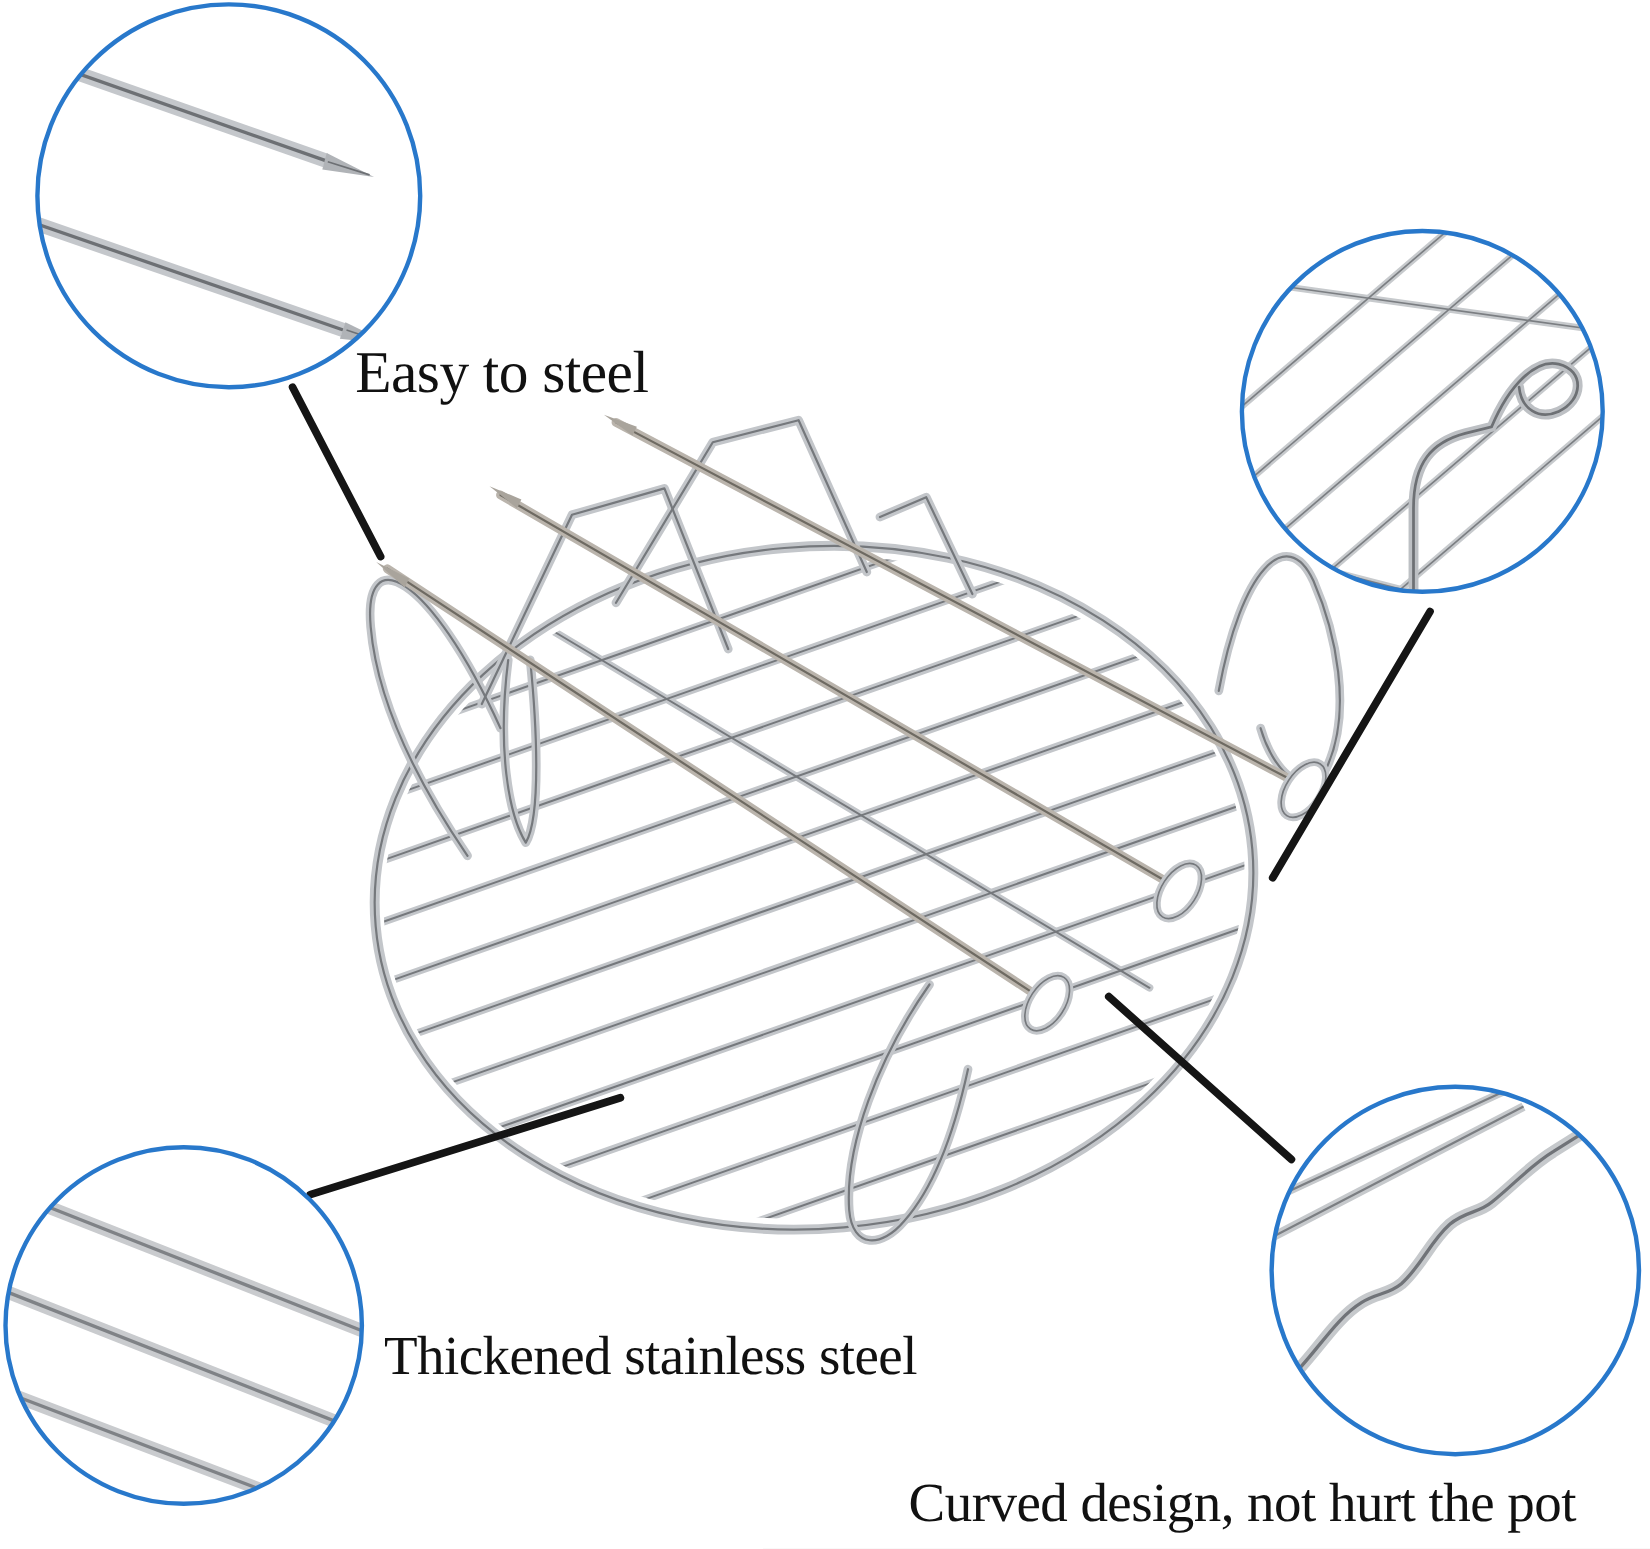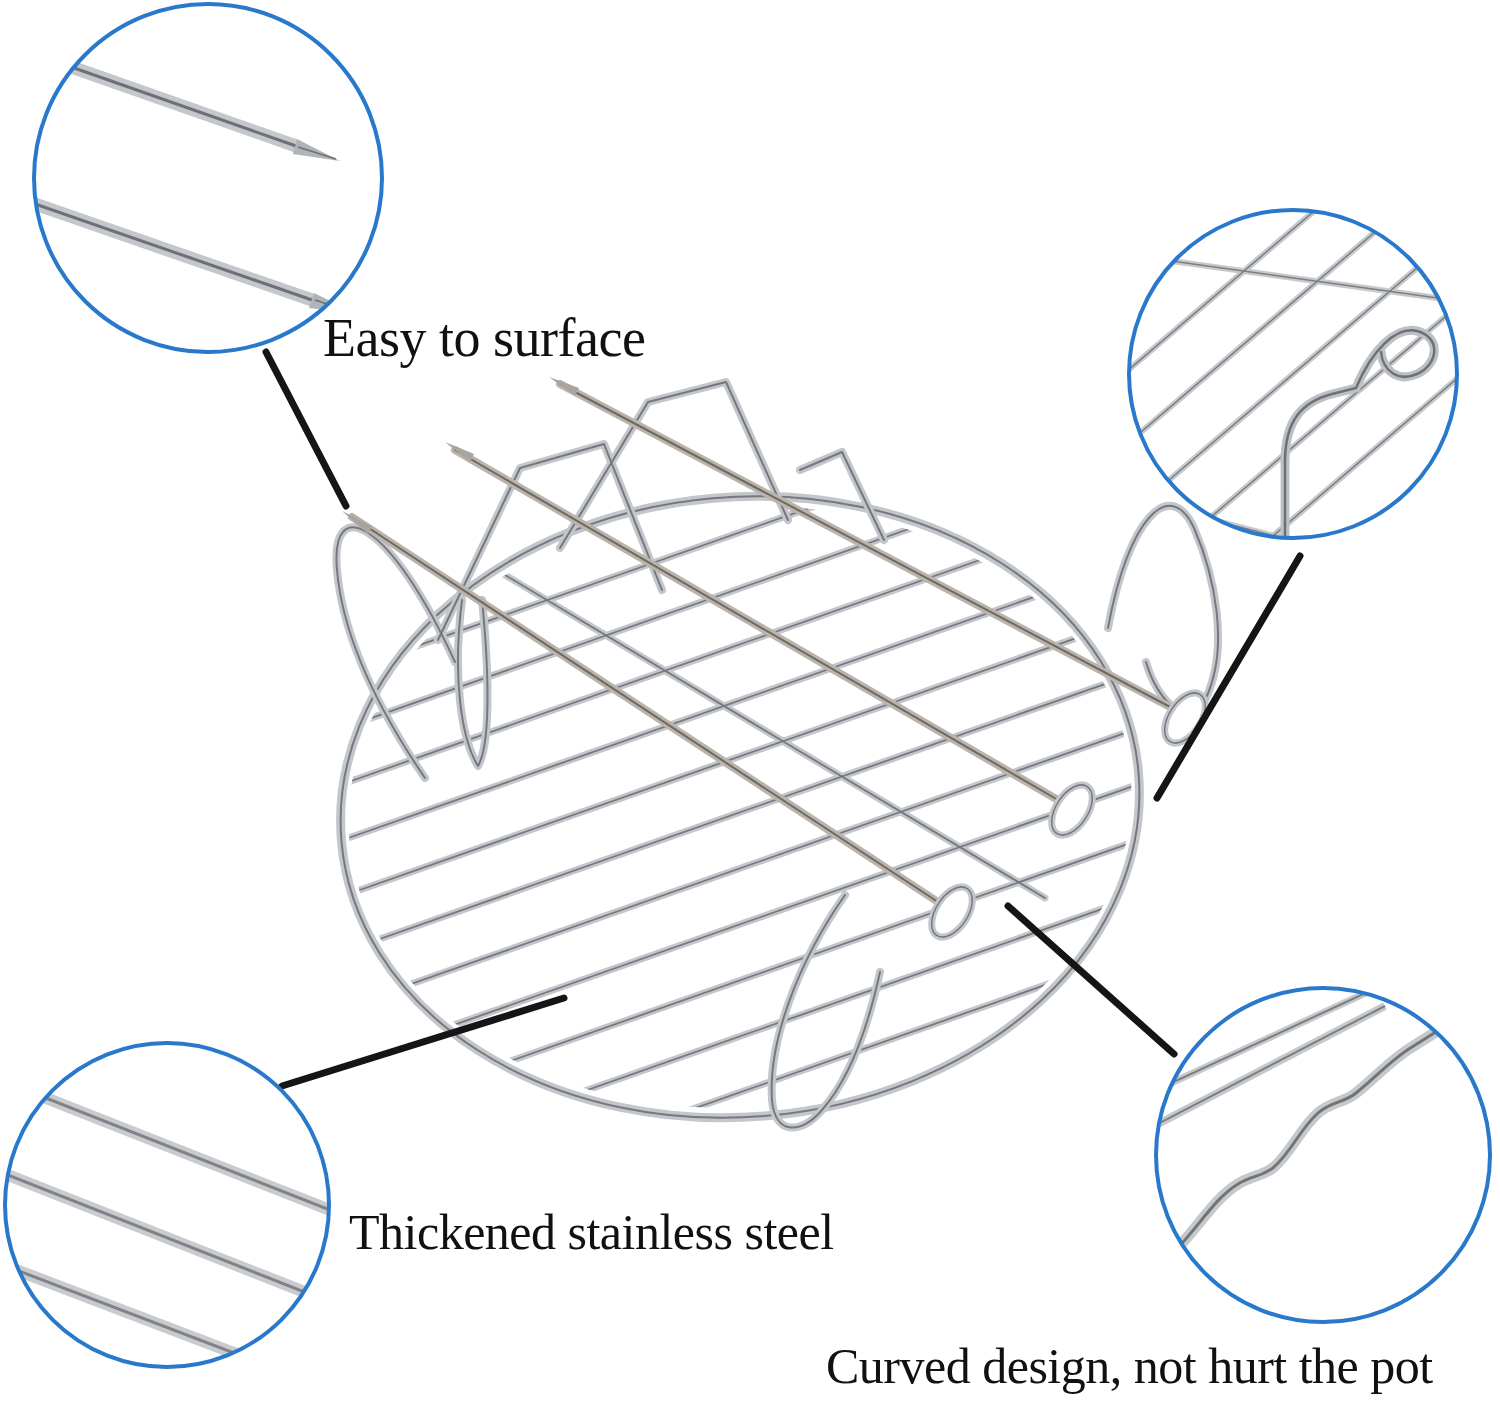--- a/index.html
+++ b/index.html
@@ -191,16 +191,16 @@
         <path d="M1152 1092 L1372 990" fill="none" stroke="#7b7e82" stroke-width="2"></path>
         <path d="M1150 1128 L1385 1006" fill="none" stroke="#c6c9cc" stroke-width="8"></path>
         <path d="M1150 1128 L1385 1006" fill="none" stroke="#7b7e82" stroke-width="2"></path>
         <path d="M1166 1260 C1196 1232 1212 1200 1238 1184 C1252 1175 1262 1177 1274 1167 C1292 1151 1300 1129 1318 1113 C1332 1101 1344 1103 1356 1093 C1376 1077 1392 1059 1412 1047 L1450 1023" fill="none" stroke="#c6c9cc" stroke-width="11" stroke-linecap="round"></path>
         <path d="M1166 1260 C1196 1232 1212 1200 1238 1184 C1252 1175 1262 1177 1274 1167 C1292 1151 1300 1129 1318 1113 C1332 1101 1344 1103 1356 1093 C1376 1077 1392 1059 1412 1047 L1450 1023" fill="none" stroke="#707378" stroke-width="3" stroke-linecap="round"></path>
       </g>
       <circle class="circle-ring" cx="1323" cy="1155" r="167"></circle>
     </g>
   </svg>
 
-  <div class="caption cap-pierce">Easy to surface</div>
+  <div class="caption cap-pierce">Easy to steel</div>
   <div class="caption cap-curved">Curved design, not hurt the pot</div>
   <div class="caption cap-steel">Thickened stainless steel</div>
 </div>
 
 </body></html>

